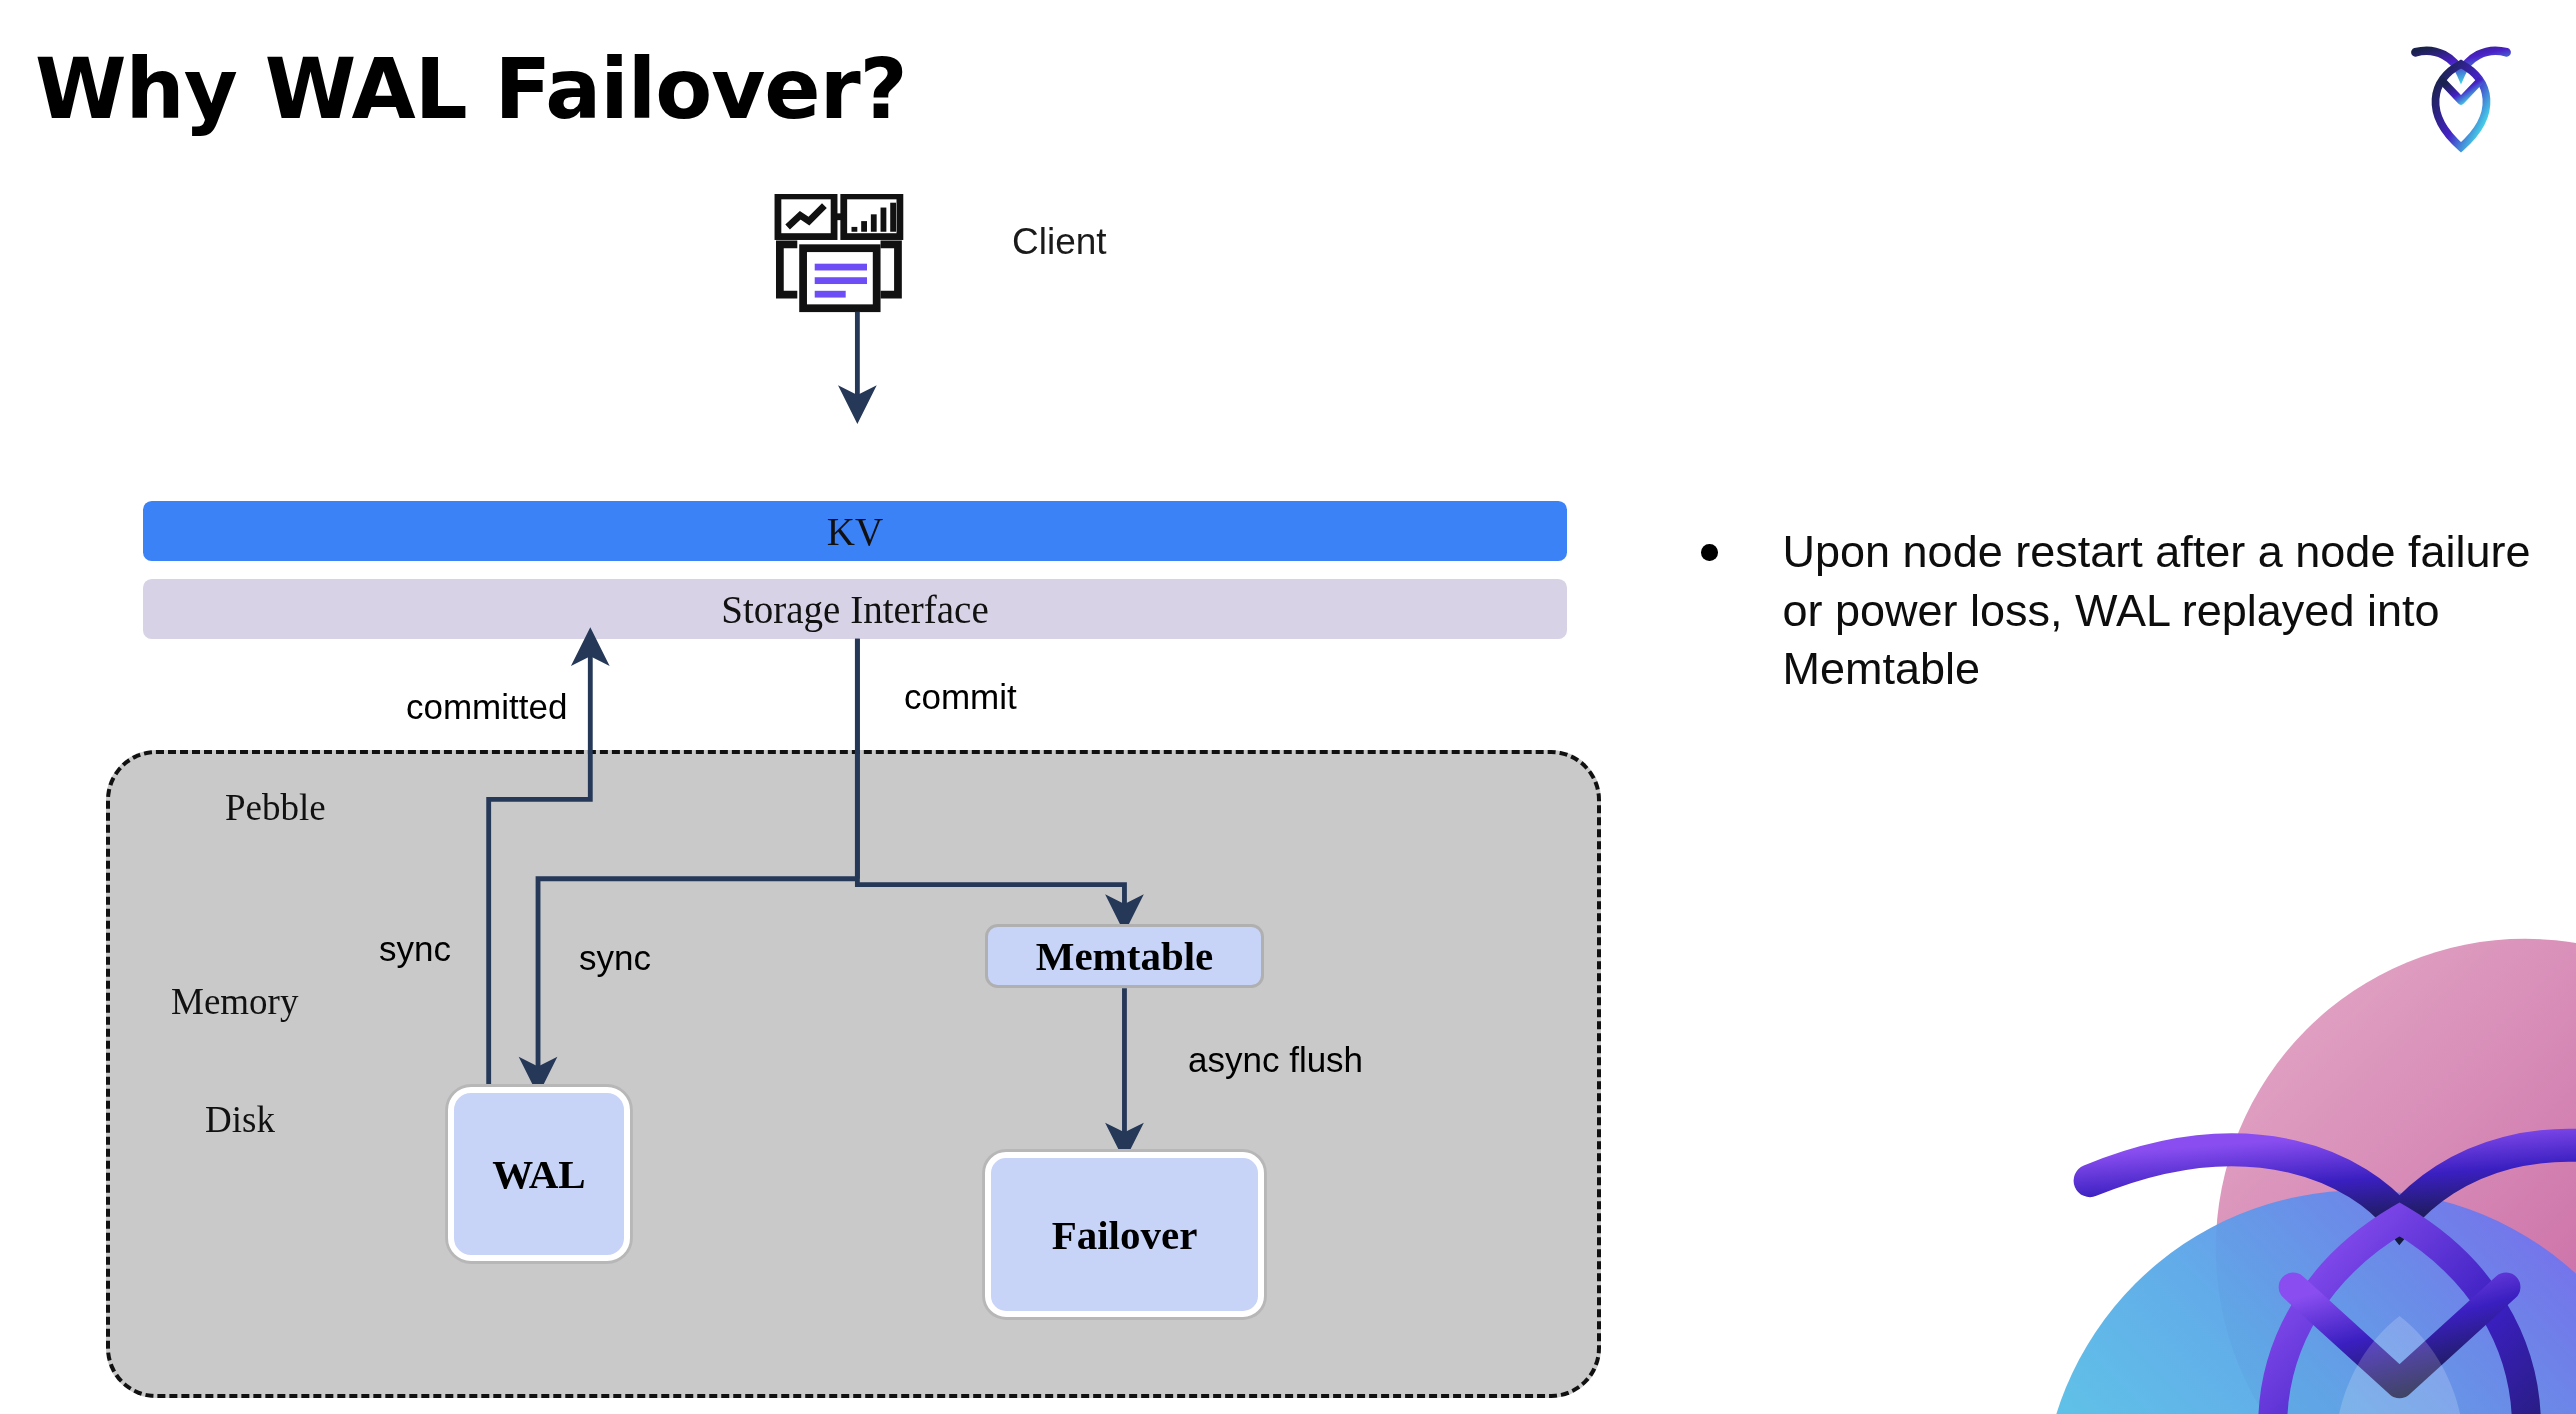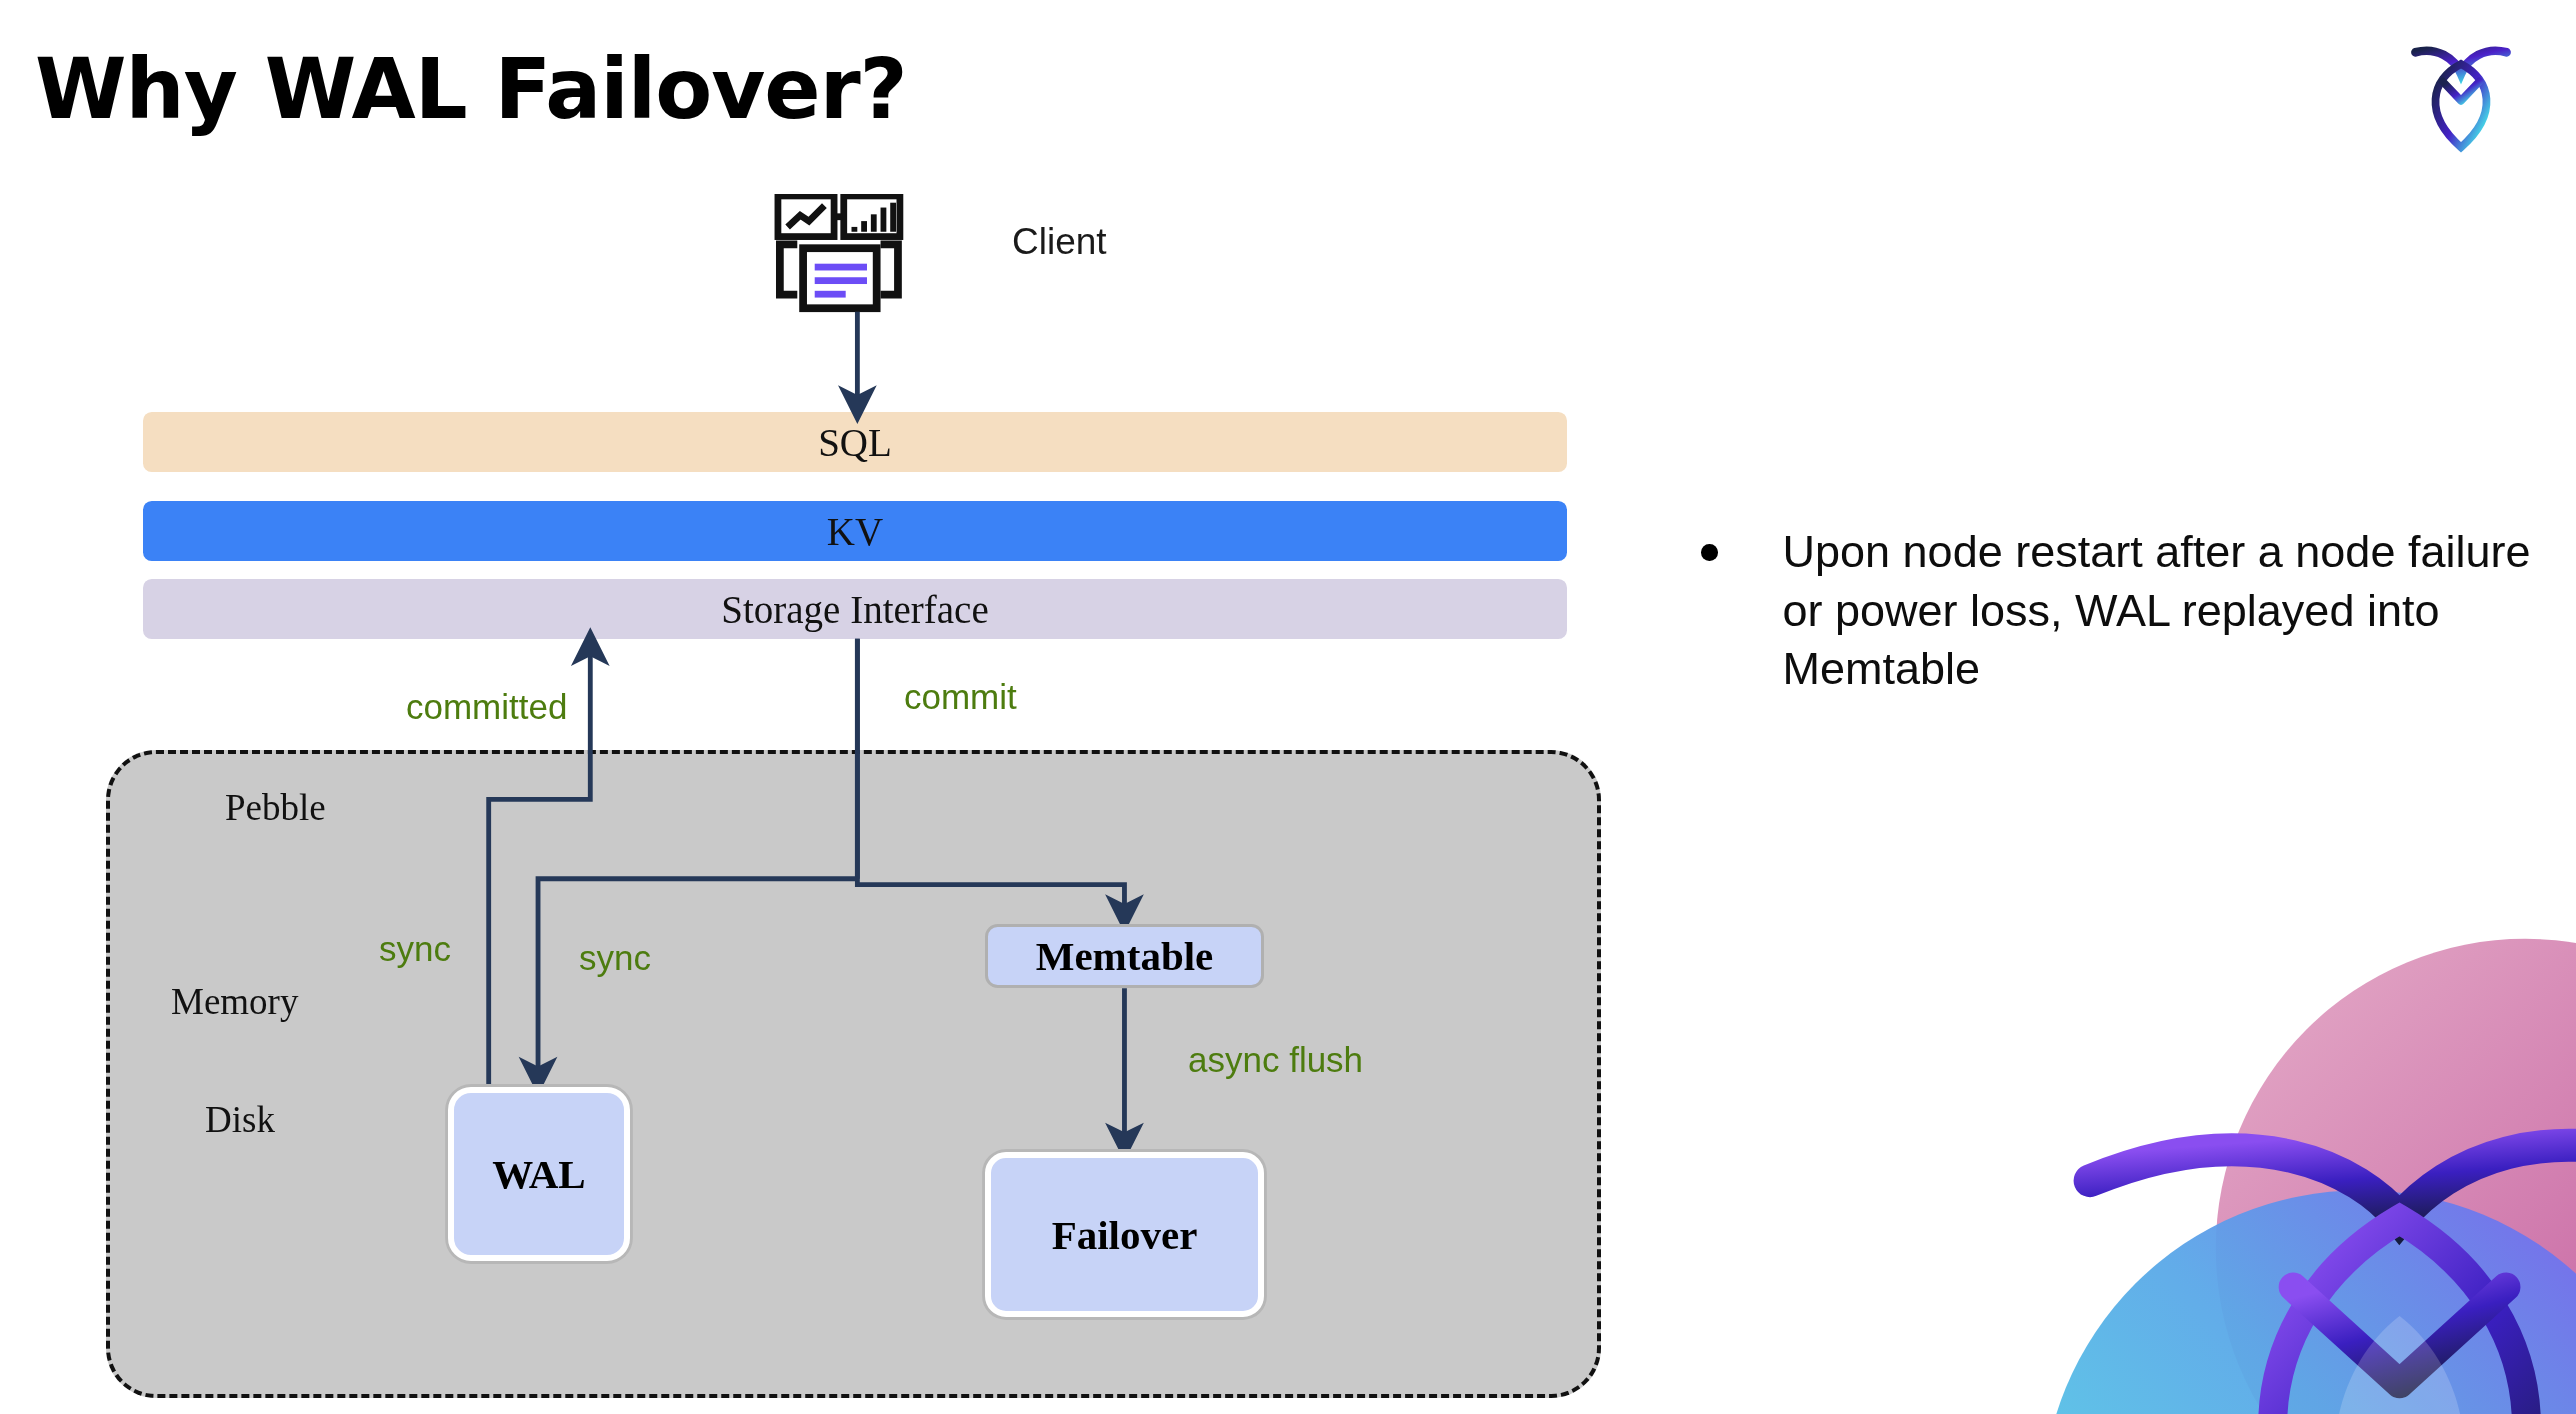--- a/index.html
+++ b/index.html
@@ -165,21 +165,21 @@
     width: 2576px;
     height: 1415px;
     pointer-events: none;
   }
 
   
   .edge-label {
     position: absolute;
     font-family: "Liberation Sans", sans-serif;
     font-size: 35px;
-    color: #4d7c0f;
+    color: #000000;
     white-space: nowrap;
   }
   #label-committed  { left: 406px;  top: 687px; }
   #label-commit     { left: 904px;  top: 677px; }
   #label-sync-left  { left: 379px;  top: 929px; }
   #label-sync-right { left: 579px;  top: 938px; }
   #label-async      { left: 1188px; top: 1040px; }
 
   
   #bullet-list {
@@ -279,23 +279,20 @@
     <rect x="120" y="9" width="6" height="30" fill="#111111"></rect>
     <polyline points="24,52 6,52 6,104 24,104" fill="none" stroke="#111111" stroke-width="8"></polyline>
     <polyline points="110,52 128,52 128,104 110,104" fill="none" stroke="#111111" stroke-width="8"></polyline>
     <rect x="30" y="56" width="76" height="62" fill="#ffffff" stroke="#111111" stroke-width="8"></rect>
     <rect x="42" y="72" width="54" height="7" fill="#6c4df6"></rect>
     <rect x="42" y="86" width="54" height="7" fill="#6c4df6"></rect>
     <rect x="42" y="100" width="32" height="7" fill="#6c4df6"></rect>
   </svg>
   <div id="client-label">Client</div>
 
-  <div class="layer-bar" id="layer-sql">
-    <span>SQL</span>
-  </div>
   <div class="layer-bar" id="layer-kv">
     <span>KV</span>
   </div>
   <div class="layer-bar" id="layer-si">
     <span>Storage Interface</span>
   </div>
 
   <div id="pebble-container">
     
   </div>

